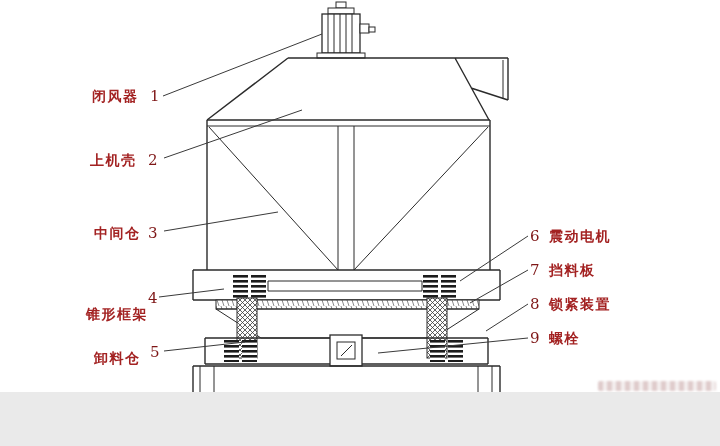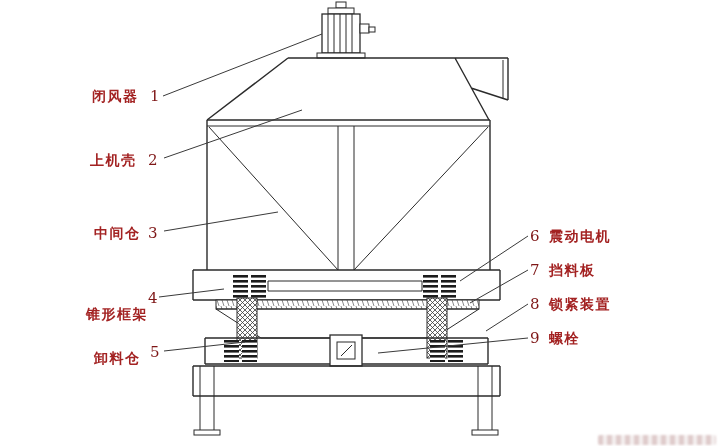--- a/index.html
+++ b/index.html
@@ -1,17 +1,17 @@
 <!DOCTYPE html>
 <html><head>
 <meta charset="utf-8">
 <style>
   html,body{margin:0;padding:0;background:#eaeaea;}
   .stage{
-    position:relative;width:720px;height:446px;background:#ffffff;overflow:hidden;
+    position:relative;width:720px;height:392px;background:#ffffff;overflow:hidden;
     font-family:"DejaVu Sans","Liberation Sans",sans-serif;
   }
   .stage svg{display:block;}
   .machine path, .machine line{stroke:#2b2b2b;fill:none;}
   .outline{stroke-width:1.4;}
   .detail{stroke-width:1;}
   .leader{stroke:#3a3a3a;stroke-width:1;}
   text.zh{
     fill:#a32222;font-size:14px;font-weight:bold;letter-spacing:1.5px;
     font-family:"DejaVu Sans","Liberation Sans",sans-serif;

